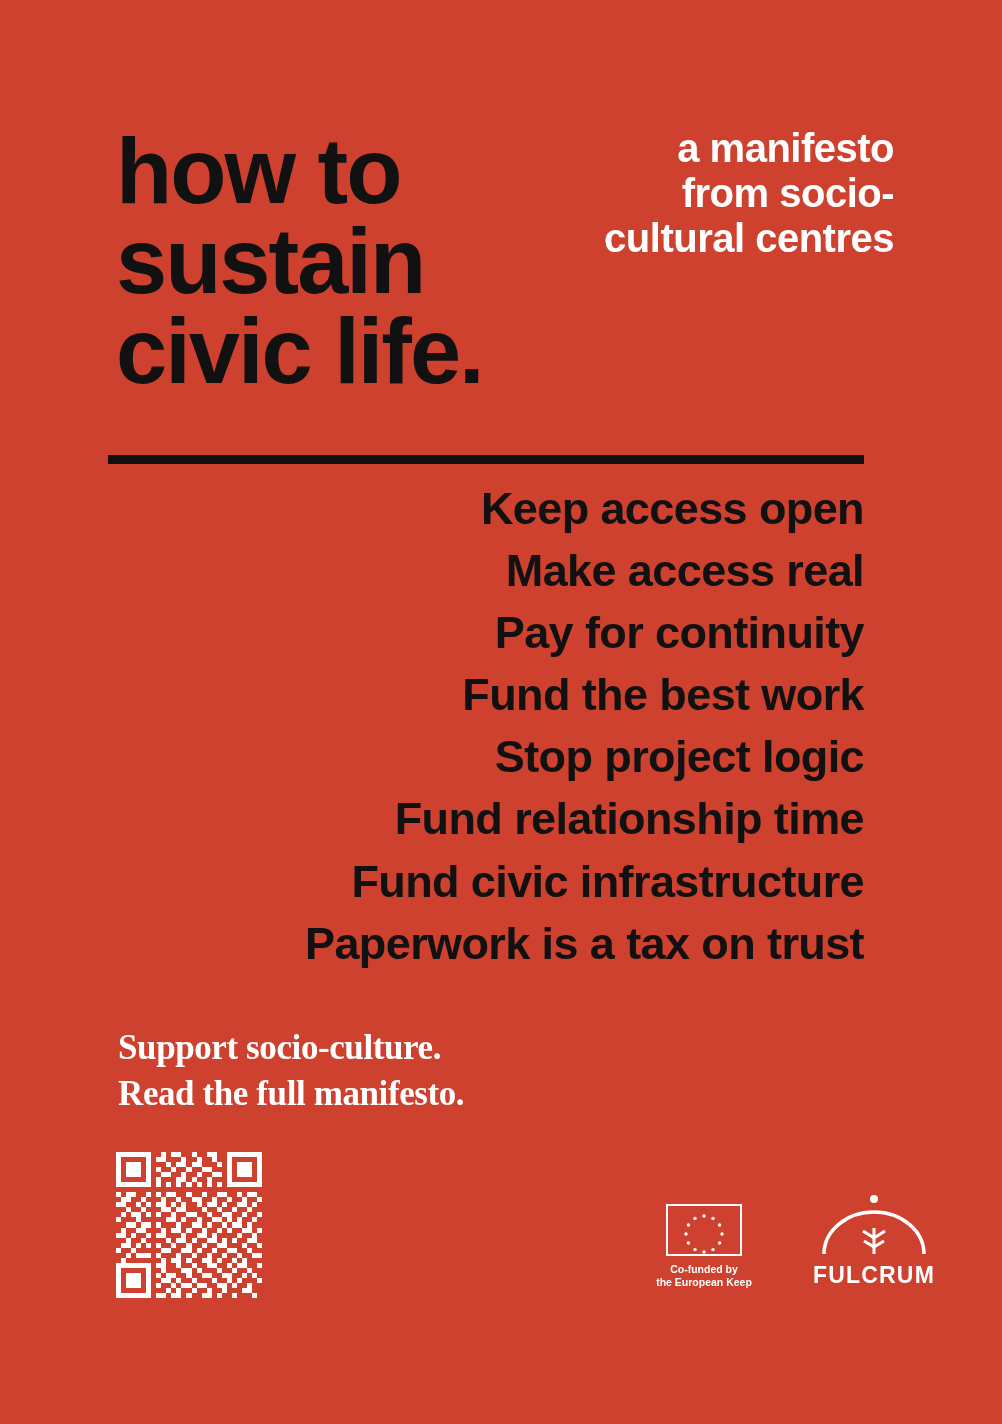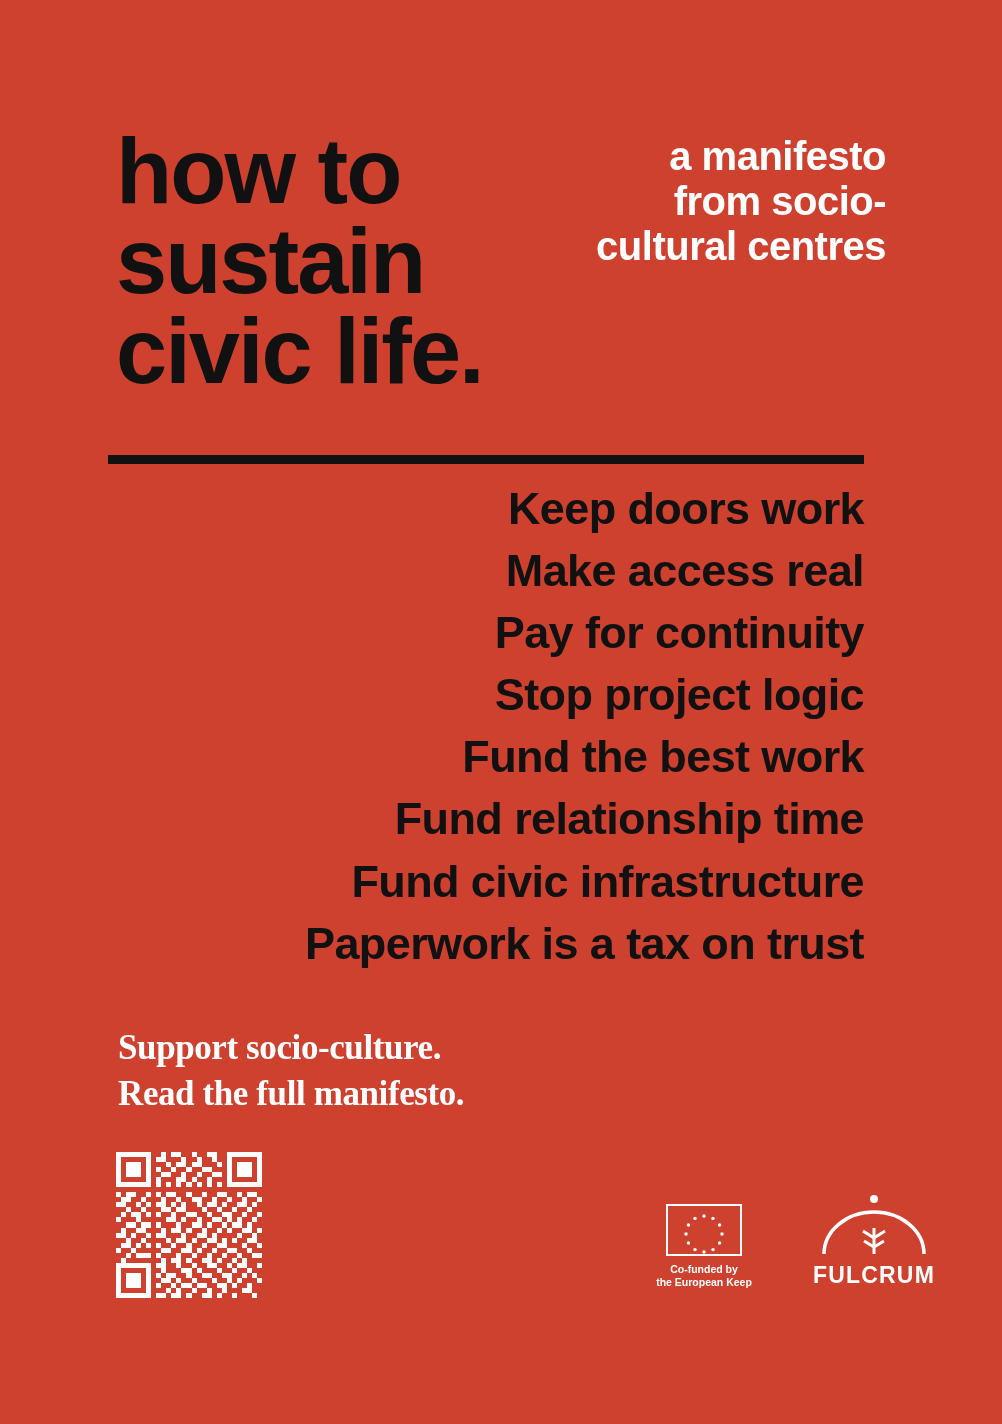--- a/index.html
+++ b/index.html
@@ -37,21 +37,21 @@
     margin: 8px;
     padding-top: 10px;
   }
   .subhead {
     font-size: 40px;
     line-height: 1.12;
     font-weight: bold;
     color: #ffffff;
     text-align: right;
     width: 290px;
-    margin: 8px;
+    margin: 0;
     padding-top: 18px;
     letter-spacing: -0.5px;
   }
 
   .rule {
     position: absolute;
     left: 108px;
     top: 455px;
     width: 756px;
     height: 9px;
@@ -151,25 +151,25 @@
   <div class="header">
     <h1 class="headline">how to
 sustain
 civic life.</h1>
     <div class="subhead">a manifesto from socio-cultural centres</div>
   </div>
 
   <div class="rule"></div>
 
   <div class="demands">
-    <div class="demand">Keep doors work</div>
+    <div class="demand">Keep access open</div>
     <div class="demand">Make access real</div>
     <div class="demand">Pay for continuity</div>
+    <div class="demand">Fund the best work</div>
     <div class="demand">Stop project logic</div>
-    <div class="demand">Fund the best work</div>
     <div class="demand">Fund relationship time</div>
     <div class="demand">Fund civic infrastructure</div>
     <div class="demand">Paperwork is a tax on trust</div>
   </div>
 
   <div class="cta">
     <div>Support socio-culture.</div>
     <div>Read the full manifesto.</div>
   </div>
 

